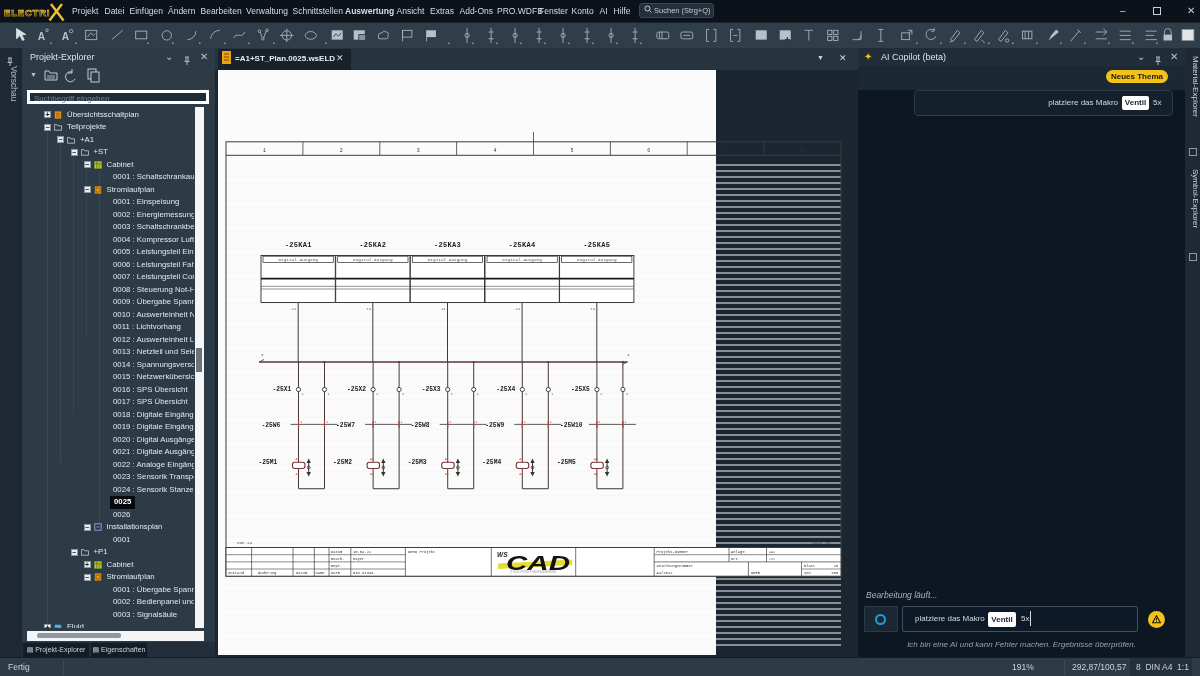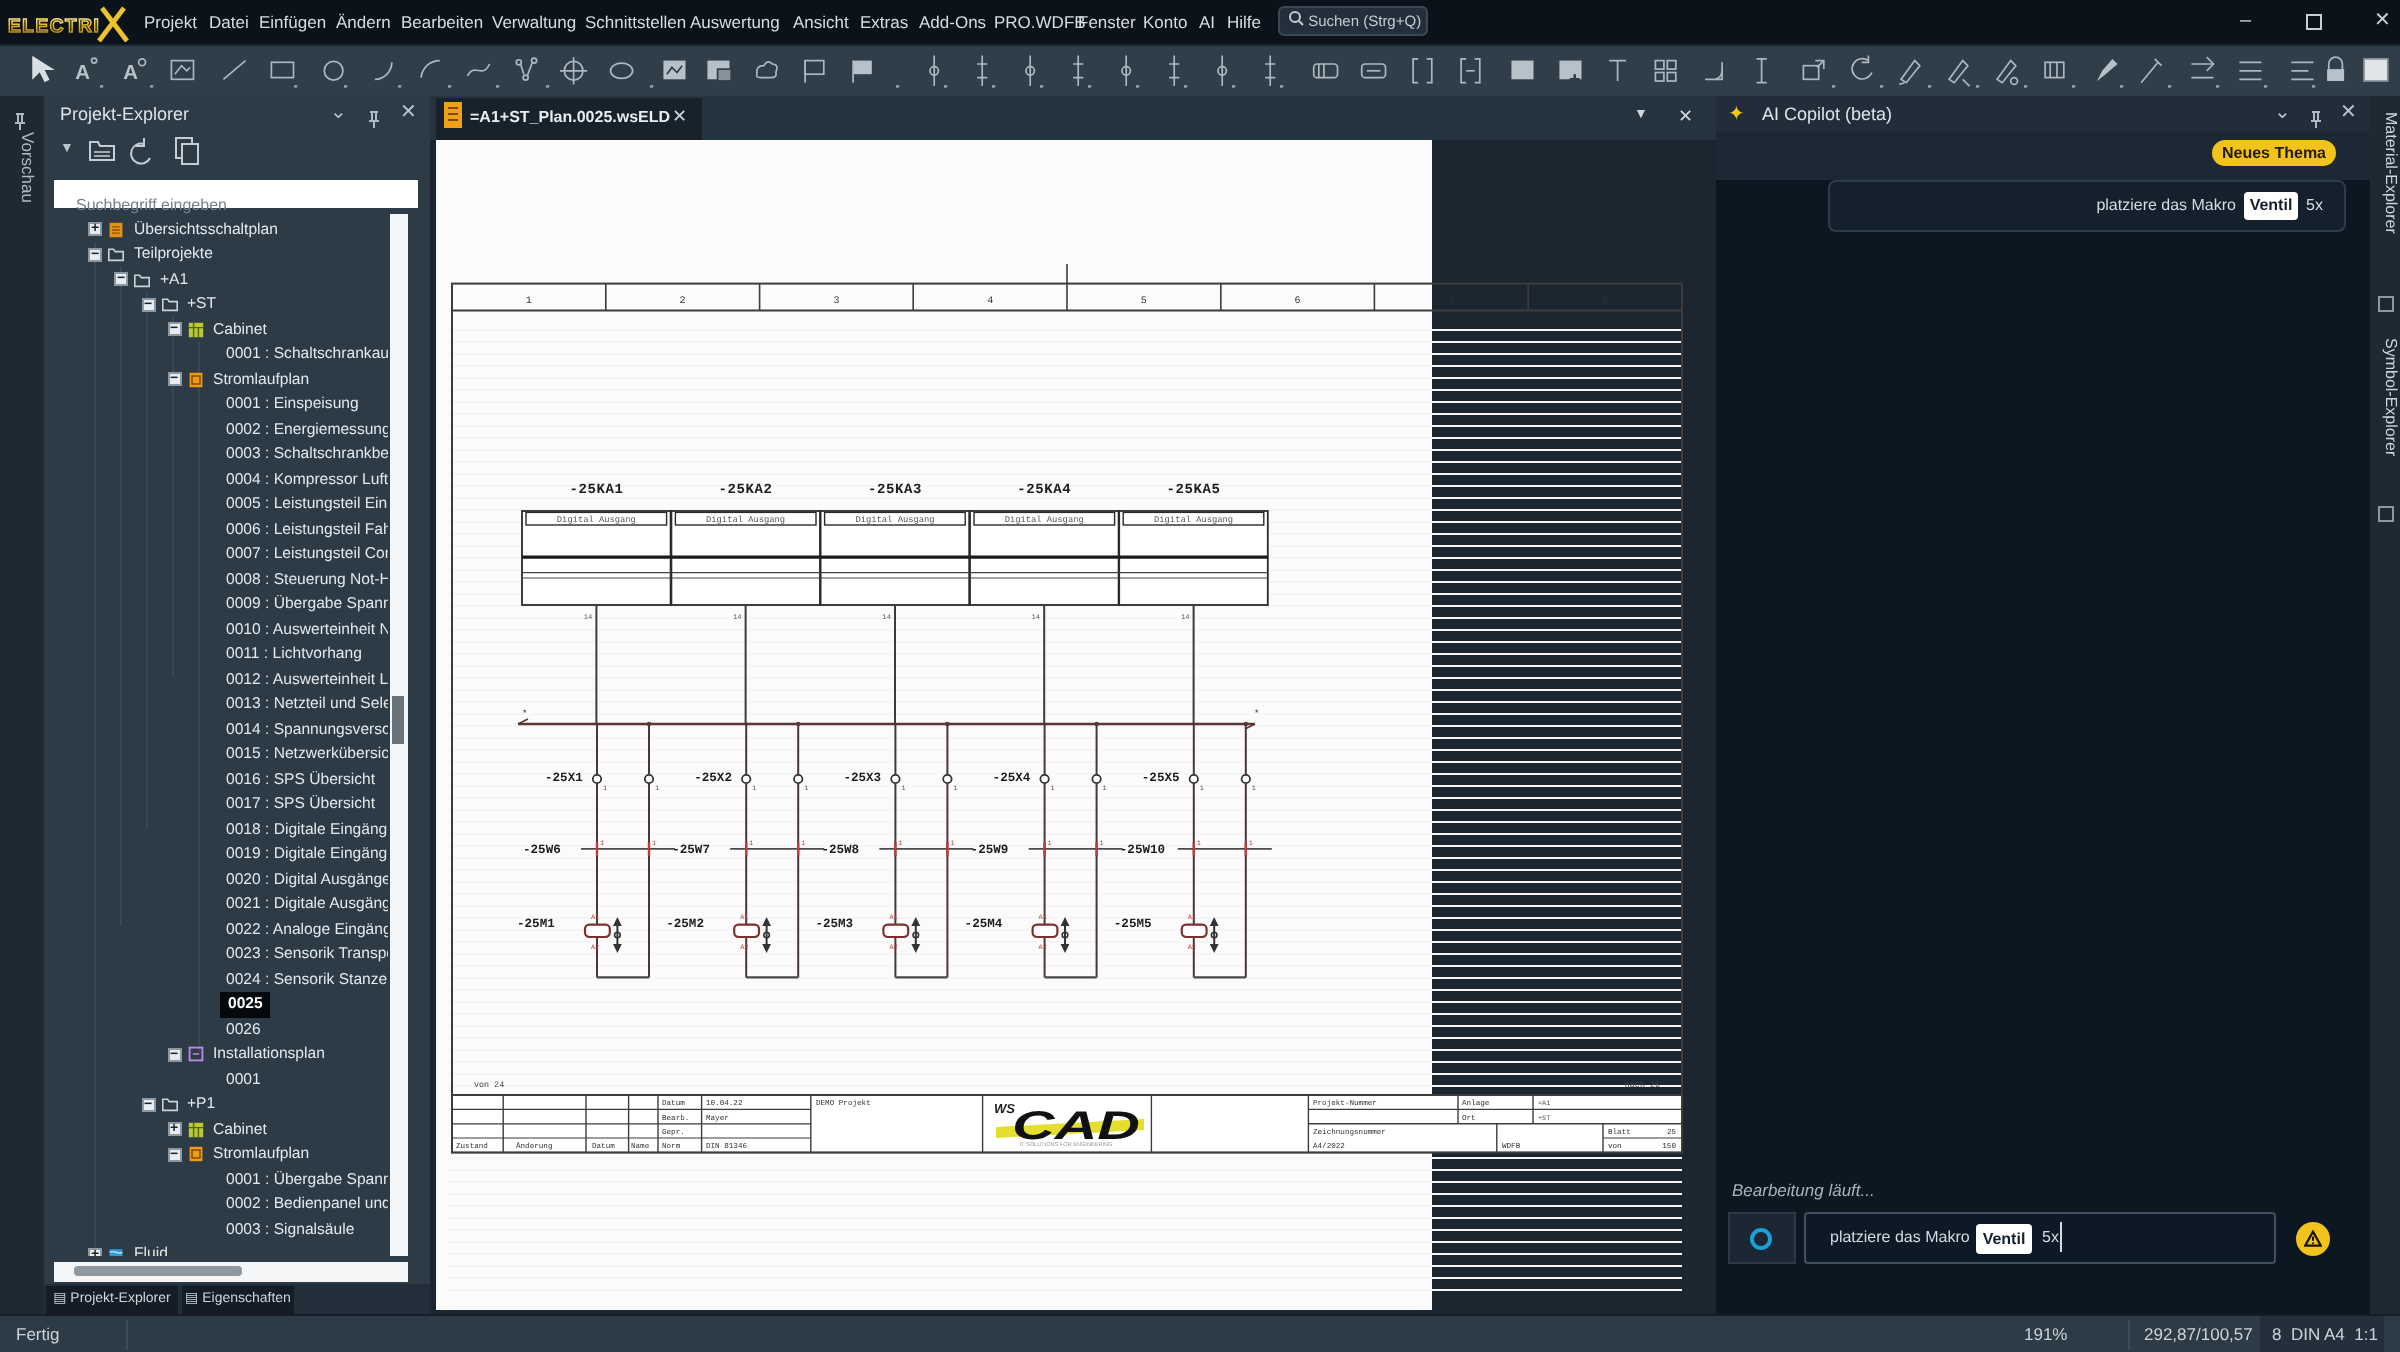--- a/index.html
+++ b/index.html
@@ -50,21 +50,21 @@
 <text x="1" y="15" font-family="Liberation Sans,sans-serif" font-size="9.5" font-weight="bold" letter-spacing="0.8" fill="#1a1a10" stroke="url(#lg)" stroke-width="0.75">ELECTRI</text>
 <path d="M46.5 19.5 L59 3 M48 3 L60.5 19.5" stroke="#ecc22e" stroke-width="2.4"></path>
 </svg></div>
 <div class="menu" style="left:72px;">Projekt</div>
 <div class="menu" style="left:104.5px;">Datei</div>
 <div class="menu" style="left:129.5px;">Einfügen</div>
 <div class="menu" style="left:168px;">Ändern</div>
 <div class="menu" style="left:200.5px;">Bearbeiten</div>
 <div class="menu" style="left:246px;">Verwaltung</div>
 <div class="menu" style="left:292.5px;">Schnittstellen</div>
-<div class="menu" style="left:345px;">Auswertung</div>
+<div class="menu" style="left:345px;font-weight:bold;">Auswertung</div>
 <div class="menu" style="left:396.5px;">Ansicht</div>
 <div class="menu" style="left:430px;">Extras</div>
 <div class="menu" style="left:459.5px;">Add-Ons</div>
 <div class="menu" style="left:497px;">PRO.WDFB</div>
 <div class="menu" style="left:539px;">Fenster</div>
 <div class="menu" style="left:571.5px;">Konto</div>
 <div class="menu" style="left:599.5px;">AI</div>
 <div class="menu" style="left:613.5px;">Hilfe</div>
 <div class="abs" style="left:639px;top:3px;width:75px;height:15px;background:#232f3a;border:1px solid #3c4954;border-radius:3px;color:#c2cbd2;font-size:7.5px;line-height:13px;padding-left:4px;"><svg width="8" height="9" viewBox="0 0 8 9" style="vertical-align:-1px">
           <circle cx="3.5" cy="3.5" r="2.5" stroke="#c2cbd2" fill="none"></circle>
@@ -283,21 +283,21 @@
         </g>
 <g stroke="#c3cdd4" fill="none">
           <path d="M28 5 A 5 5 0 1 0 31 12"></path>
           <path d="M28 2 L28 6 L24 6"></path>
         </g>
 <g stroke="#c3cdd4" fill="none">
           <rect x="44" y="2" width="8" height="10"></rect>
           <rect x="47" y="5" width="8" height="10" fill="#2d3b46"></rect>
         </g>
 </svg>
-<div class="abs" style="left:5px;top:42px;width:182px;height:14px;background:#1f2c37;border:7px solid #ffffff;font-size:8px;color:#73828d;line-height:12px;padding-left:4px;">Suchbegriff eingeben</div>
+<div class="abs" style="left:5px;top:42px;width:182px;height:14px;background:#1f2c37;border:3px solid #ffffff;font-size:8px;color:#73828d;line-height:12px;padding-left:4px;">Suchbegriff eingeben</div>
 </div>
 <div class="abs" style="left:22px;top:107px;width:172px;height:521px;overflow:hidden;">
 <div class="gl" style="left:24.5px;top:14px;height:506px;"></div>
 <div class="gl" style="left:37.5px;top:26px;height:330px;"></div>
 <div class="gl" style="left:51px;top:39px;height:268px;"></div>
 <div class="gl" style="left:64px;top:51px;height:180px;"></div>
 <div class="gl" style="left:77px;top:64px;height:355px;"></div>
 <div class="tr" style="top:1.75px;">
         <span class="eb" style="left:22px;">+</span>
         <svg class="ti" style="left:32px" width="8" height="8" viewBox="0 0 10 10">
@@ -749,20 +749,21 @@
 <div class="abs" style="left:57px;top:564px;height:14px;line-height:14px;font-size:8px;color:#d5dce1;">platziere das Makro</div>
 <div class="abs" style="left:130px;top:563.5px;width:28px;height:15px;background:#fff;border-radius:2px;color:#15202c;font-size:8px;font-weight:bold;text-align:center;line-height:15px;">Ventil</div>
 <div class="abs" style="left:163px;top:564px;height:14px;line-height:14px;font-size:8px;color:#d5dce1;">5x</div>
 <div class="abs" style="left:172px;top:563px;width:1px;height:15px;background:#d5dce1;"></div>
 <div class="abs" style="left:290px;top:563px;width:17px;height:17px;background:#f2c31d;border-radius:50%;"></div>
       <svg class="abs" style="left:294px;top:567px;" width="9" height="9" viewBox="0 0 9 9">
         <path d="M4.5 0.8 L8.4 7.8 L0.6 7.8 Z" fill="none" stroke="#1a1503" stroke-width="1.1"></path>
         <path d="M4.5 3.2 L4.5 5.4" stroke="#1a1503" stroke-width="1"></path>
         <circle cx="4.5" cy="6.6" r="0.5" fill="#1a1503"></circle>
       </svg>
+<div class="abs" style="left:0;top:592px;width:327px;height:14px;text-align:center;font-size:8px;font-style:italic;color:#97a1a9;">Ich bin eine AI und kann Fehler machen. Ergebnisse überprüfen.</div>
 </div>
 <div class="abs" id="rstrip">
 <div class="abs" style="left:1px;top:8px;width:14px;height:88px;color:#cdd5da;font-size:8px;writing-mode:vertical-rl;">Material-Explorer</div>
 <div class="abs" style="left:3.5px;top:100px;width:8px;height:8px;border:1px solid #8d99a2;"></div>
 <div class="abs" style="left:1px;top:121px;width:14px;height:80px;color:#cdd5da;font-size:8px;writing-mode:vertical-rl;">Symbol-Explorer</div>
 <div class="abs" style="left:3.5px;top:205px;width:8px;height:8px;border:1px solid #8d99a2;"></div>
 </div>
 <div class="abs" id="statusbar">
 <div class="sbtxt" style="left:8px;">Fertig</div>
 <div class="abs" style="left:63px;top:2px;width:1px;height:15px;background:#3e4c58;"></div>

